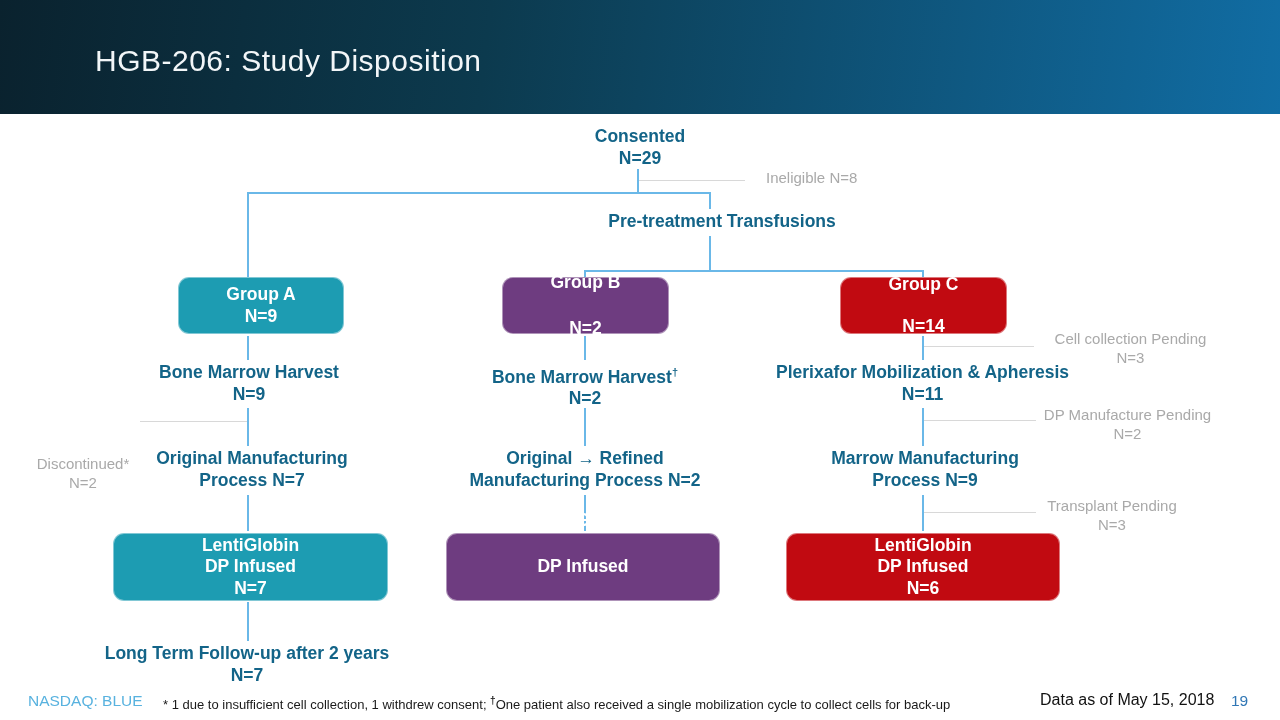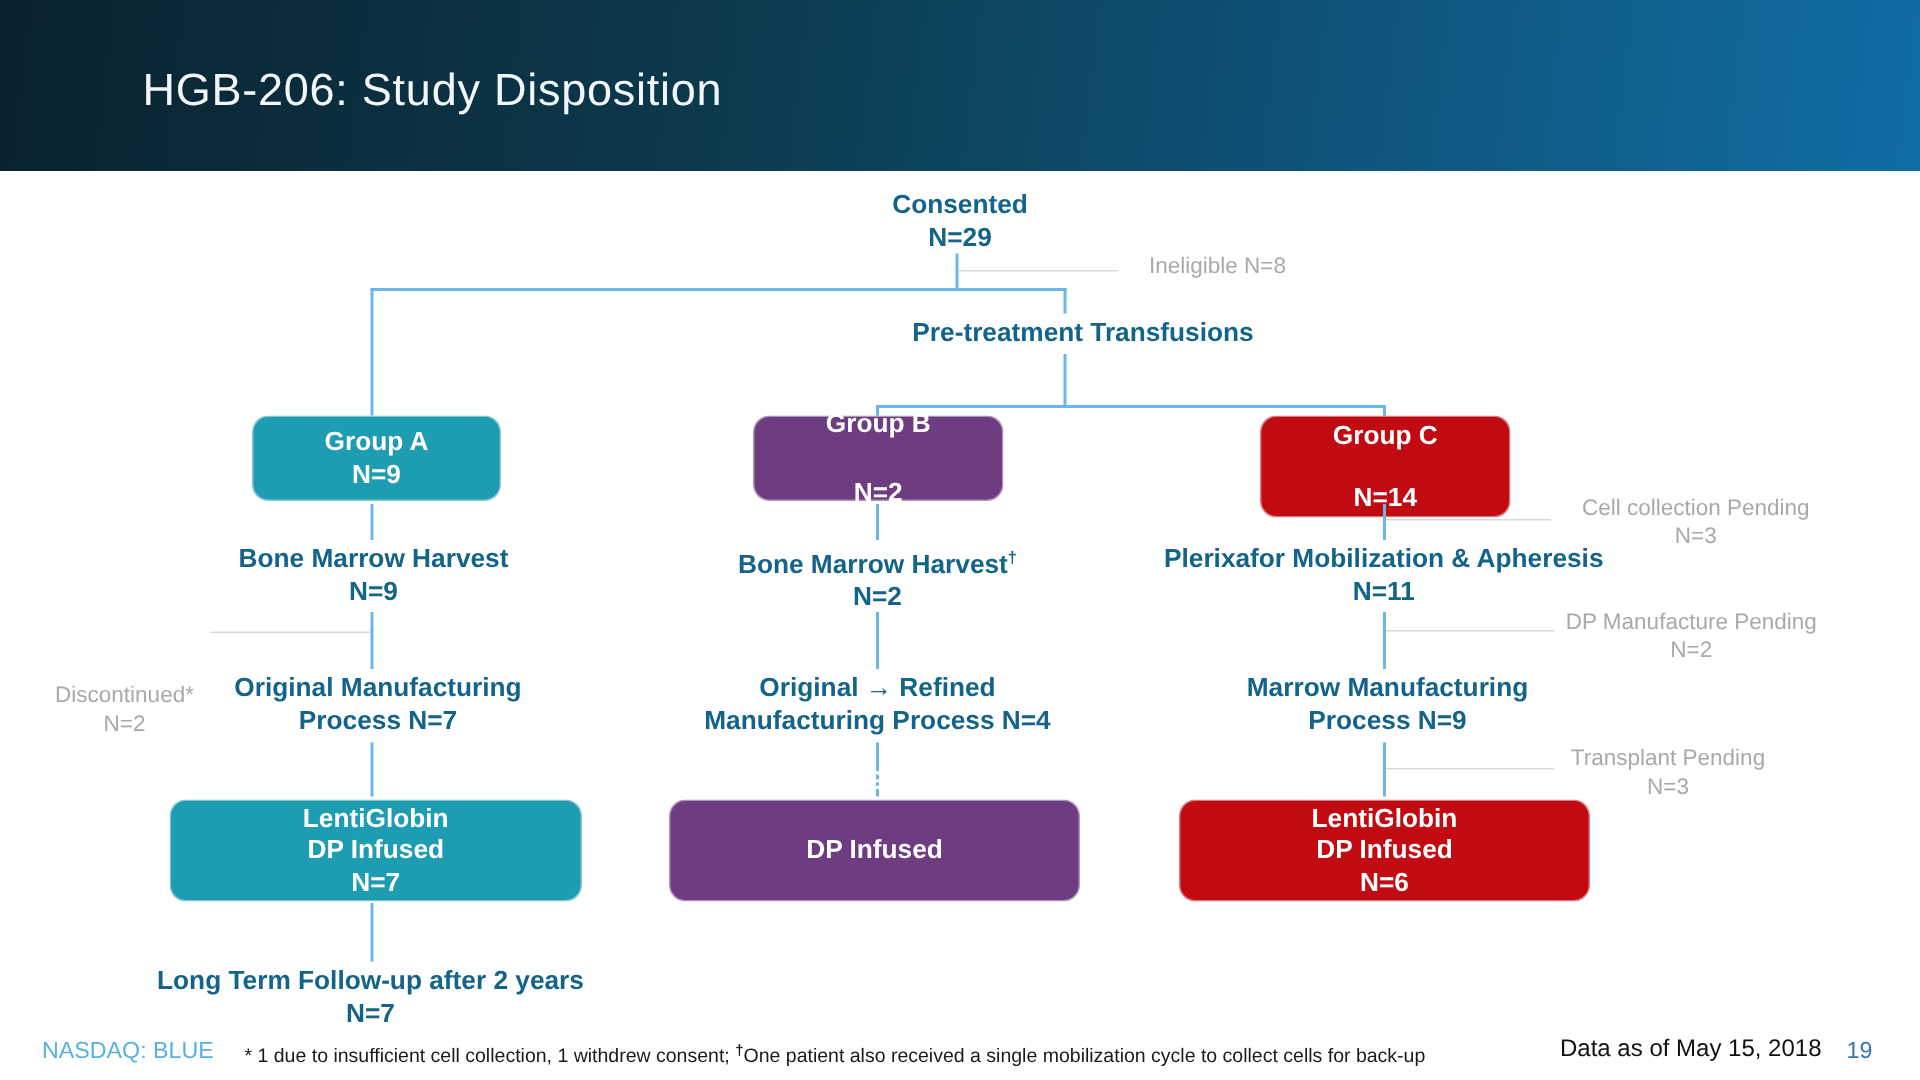--- a/index.html
+++ b/index.html
@@ -59,29 +59,29 @@
   <div class="vline" style="left:709px; top:192px; height:17px;"></div>
   <div class="vline" style="left:709px; top:236px; height:35px;"></div>
   <div class="hline" style="left:584px; top:270px; width:340px;"></div>
   <div class="vline" style="left:584px; top:270px; height:8px;"></div>
   <div class="vline" style="left:922px; top:270px; height:8px;"></div>
 
   <div class="gnote left-align" style="left:766px; top:168px; width:140px;">Ineligible  N=8</div>
 
   <div class="tnode" style="left:572px; top:211px; width:300px;">Pre-treatment Transfusions</div>
 
-  <div class="gbox bg-teal" style="left:168px; top:277px; width:166px; height:57px;">
+  <div class="gbox bg-teal" style="left:178px; top:277px; width:166px; height:57px;">
     <div>Group A</div>
     <div>N=9</div>
   </div>
   <div class="gbox bg-purple" style="left:502px; top:277px; width:167px; height:57px;">
     <div>Group B</div>
     <div>N=2</div>
   </div>
-  <div class="gbox bg-red" style="left:840px; top:277px; width:167px; height:68px;gap:20px;">
+  <div class="gbox bg-red" style="left:840px; top:277px; width:167px; height:57px;gap:20px;">
     <div>Group C</div>
     <div>N=14</div>
   </div>
 
   <div class="vline" style="left:247px; top:336px; height:24px;"></div>
   <div class="vline" style="left:584px; top:336px; height:24px;"></div>
   <div class="vline" style="left:922px; top:336px; height:24px;"></div>
 
   <div class="tnode" style="left:99px; top:362px; width:300px;">
     <div>Bone Marrow Harvest</div>
@@ -99,21 +99,21 @@
   <div class="vline" style="left:247px; top:408px; height:38px;"></div>
   <div class="vline" style="left:584px; top:408px; height:38px;"></div>
   <div class="vline" style="left:922px; top:408px; height:38px;"></div>
 
   <div class="tnode" style="left:102px; top:448px; width:300px;">
     <div>Original Manufacturing</div>
     <div>Process N=7</div>
   </div>
   <div class="tnode" style="left:430px; top:448px; width:310px;">
     <div>Original → Refined</div>
-    <div>Manufacturing Process N=4</div>
+    <div>Manufacturing Process N=2</div>
   </div>
   <div class="tnode" style="left:775px; top:448px; width:300px;">
     <div>Marrow Manufacturing</div>
     <div>Process N=9</div>
   </div>
 
   <div class="vline" style="left:247px; top:495px; height:36px;"></div>
   <div class="vline" style="left:584px; top:495px; height:36px;"></div>
   <div class="vline" style="left:922px; top:495px; height:36px;"></div>
 

